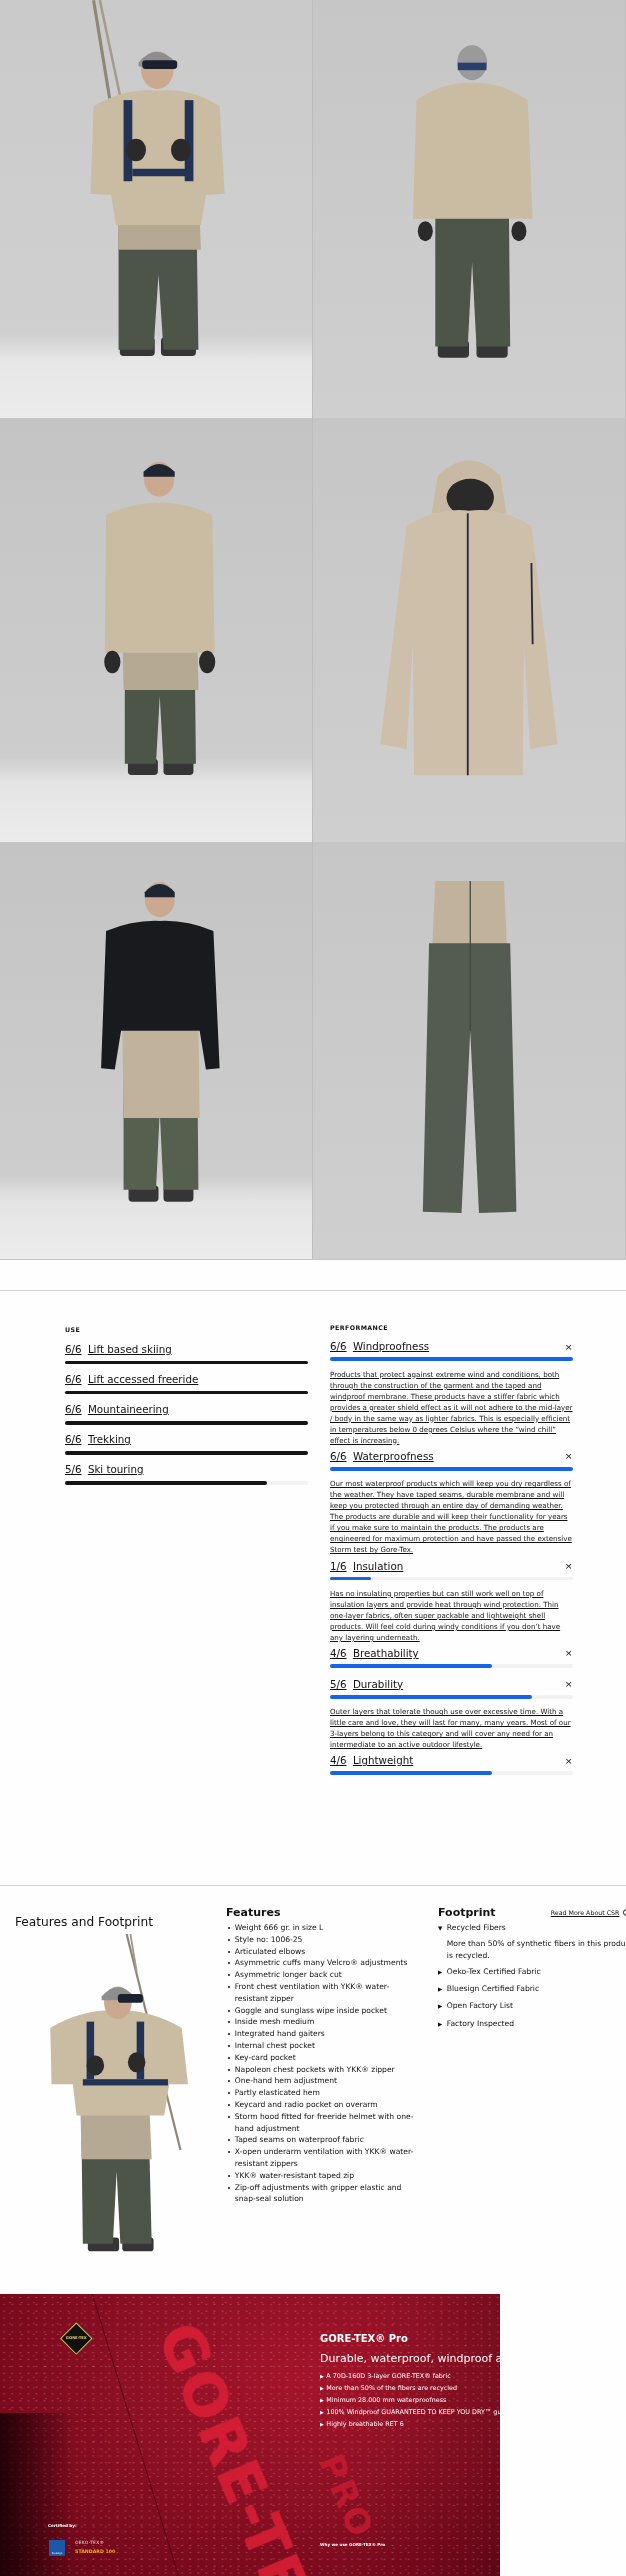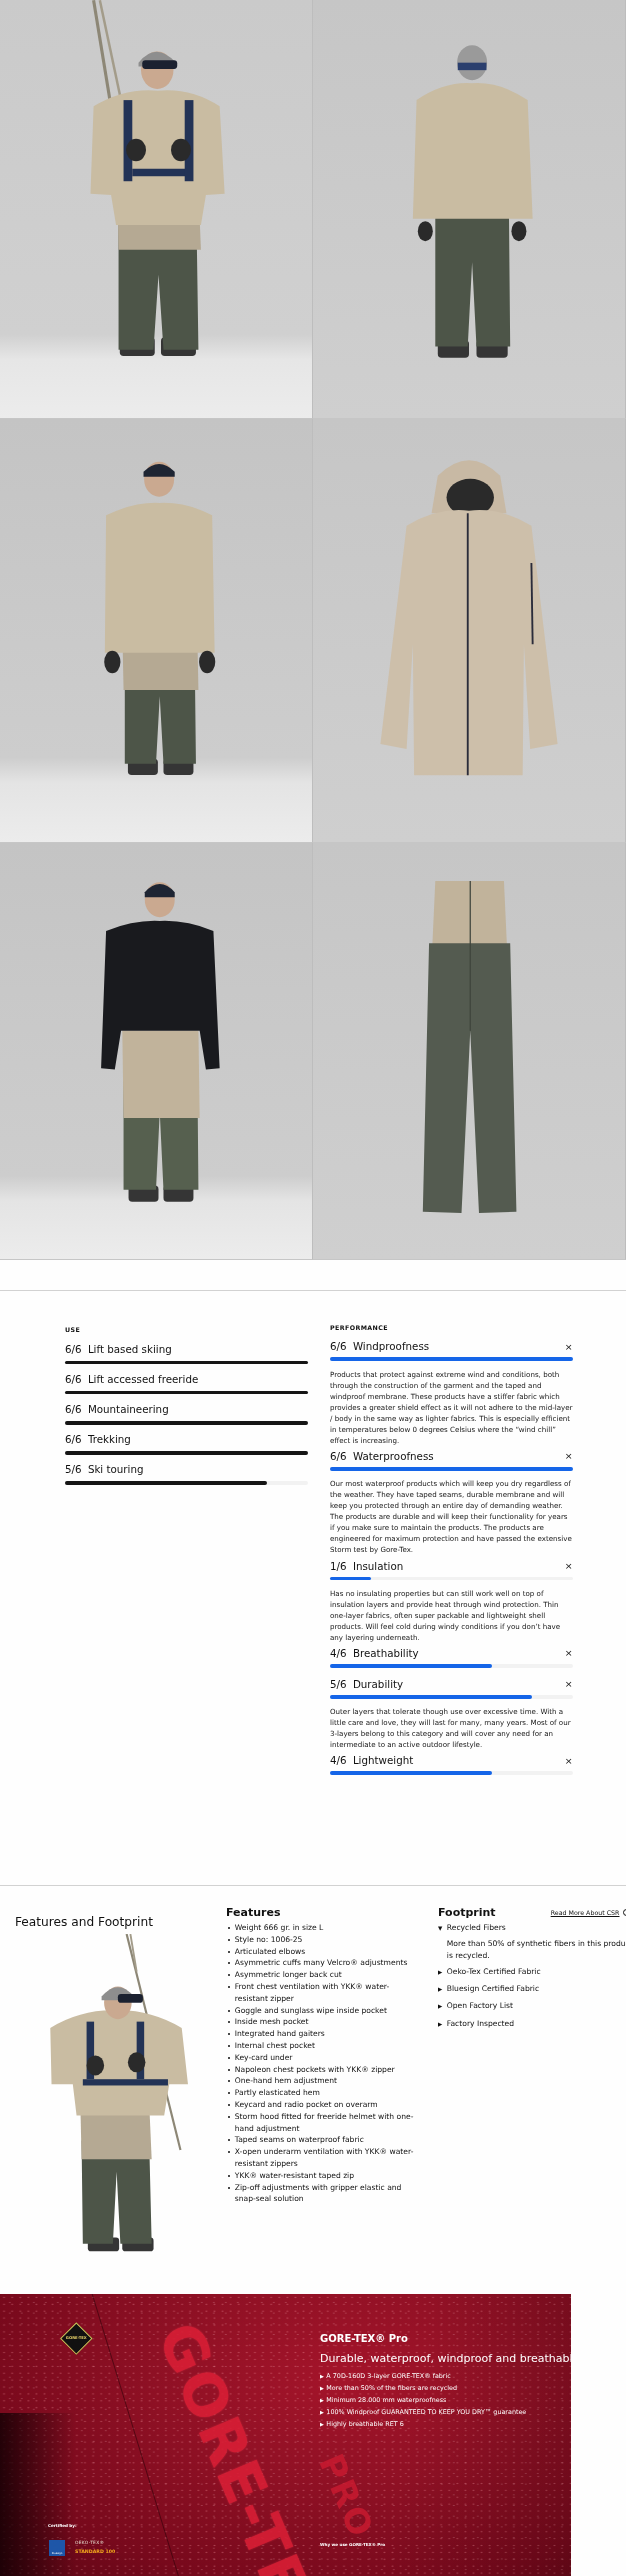--- a/index.html
+++ b/index.html
@@ -14,21 +14,21 @@
   .tile.bg-c { background: linear-gradient(to bottom, #c4c4c4 0%, #cdcdcd 80%, #e4e4e4 86%, #ececec 100%); }
   .tile svg { position: absolute; left: 0; top: 0; width: 100%; height: 100%; }
 
   
   .hr { position: absolute; left: 0; width: 627px; height: 1.3px; background: #d2d2d2; }
   .ratings { position: absolute; top: 1310px; left: 0; width: 627px; }
   .col-use { position: absolute; left: 65px; width: 243px; }
   .col-perf { position: absolute; left: 330px; width: 243px; }
   .sec-label { font-size: 6.3px; font-weight: bold; letter-spacing: 0.4px; height: 10px; line-height: 10px; margin-top: 15px; margin-bottom: 5.6px; }
   .col-perf .sec-label { margin-top: 12.5px; }
-  .rate-row { position: relative; }
+  .rate-row { position: relative; text-decoration: underline; }
   .rate-title { font-size: 10.3px; line-height: 15px; height: 17.5px; display: flex; align-items: center; white-space: nowrap; }
   .rate-title .score { margin-right: 6.3px; }
   .bar { height: 3.8px; border-radius: 1.9px; background: #f2f2f2; position: relative; margin-top: 2.5px; margin-bottom: 6.3px; }
   .bar .fill { position: absolute; left: 0; top: 0; height: 3.8px; border-radius: 1.9px; }
   .col-use .bar .fill { background: #151515; }
   .col-perf .bar { height: 3.8px; margin-top: 1.9px; margin-bottom: 7.5px; }
   .col-perf .bar .fill { background: #1565e8; }
   .close-x { position: absolute; right: 0; top: 2.5px; font-size: 9.4px; line-height: 11.3px; width: 8.8px; text-align: center; cursor: pointer; }
   .perf-desc { font-size: 7.1px; line-height: 11px; color: #161616; margin-bottom: 1.9px; }
 
@@ -42,21 +42,21 @@
   .feat-list li { position: relative; font-size: 7.6px; line-height: 11.8px; padding-left: 8.8px; }
   .feat-list li::before { content: ""; position: absolute; left: 1.9px; top: 5px; width: 1.9px; height: 1.9px; background: #111; border-radius: 50%; }
   .fp-col { position: absolute; left: 438px; top: 20.7px; width: 189px; }
   .csr-link { position: absolute; right: -3.1px; top: 1.3px; font-size: 6.3px; text-decoration: underline; white-space: nowrap; cursor: pointer; color: #111; }
   .csr-link .circ { display: inline-block; width: 7.5px; height: 7.5px; border: 0.6px solid #111; border-radius: 50%; margin-left: 3.1px; vertical-align: -1.3px; }
   .fp-item { font-size: 7.6px; line-height: 11.8px; margin-bottom: 4.4px; white-space: nowrap; cursor: pointer; }
   .fp-item .tri { display: inline-block; width: 8.8px; font-size: 5.6px; }
   .fp-body { font-size: 7.6px; line-height: 11.8px; padding-left: 8.8px; margin-top: -1.3px; margin-bottom: 4.4px; white-space: normal; width: 201px; }
 
   
-  .gtx { position: absolute; top: 2294px; left: 0; width: 571px; height: 282px; overflow: hidden;
+  .gtx { position: absolute; top: 2294px; left: 0; width: 500px; height: 282px; overflow: hidden;
          background: radial-gradient(ellipse at 60% 30%, #a4142a 0%, #8e1024 40%, #78091c 75%, #5a0614 100%); }
   .gtx .shade { position: absolute; left: 0; top: 0; width: 100%; height: 100%;
          background: linear-gradient(100deg, rgba(0,0,0,0) 0%, rgba(0,0,0,0) 70%, rgba(0,0,0,0.15) 100%); }
   .gtx .dark-corner { position: absolute; left: 0; bottom: 0; width: 75px; height: 163px;
          background: linear-gradient(to right, rgba(20,0,4,0.85), rgba(20,0,4,0)); }
   .gtx .drops { position: absolute; inset: 0;
          background-image: radial-gradient(circle, rgba(255,160,170,0.35) 0 0.8px, transparent 1px),
                            radial-gradient(circle, rgba(255,200,210,0.22) 0 0.6px, transparent 0.9px);
          background-size: 8.1px 6.9px, 12px 10.7px; background-position: 0 0, 3.8px 3.1px; }
   .gtx .seam { position: absolute; left: 88px; top: -12.5px; width: 1.3px; height: 326px; background: rgba(40,0,8,0.55); transform: rotate(-17deg); transform-origin: top left; }
@@ -315,24 +315,24 @@
   <div class="feat-col">
     <h3 class="col-head">Features</h3>
     <ul class="feat-list">
       <li>Weight 666 gr. in size L</li>
       <li>Style no: 1006-25</li>
       <li>Articulated elbows</li>
       <li>Asymmetric cuffs many Velcro® adjustments</li>
       <li>Asymmetric longer back cut</li>
       <li>Front chest ventilation with YKK® water-resistant zipper</li>
       <li>Goggle and sunglass wipe inside pocket</li>
-      <li>Inside mesh pocket</li>
+      <li>Inside mesh medium</li>
       <li>Integrated hand gaiters</li>
       <li>Internal chest pocket</li>
-      <li>Key-card under</li>
+      <li>Key-card pocket</li>
       <li>Napoleon chest pockets with YKK® zipper</li>
       <li>One-hand hem adjustment</li>
       <li>Partly elasticated hem</li>
       <li>Keycard and radio pocket on overarm</li>
       <li>Storm hood fitted for freeride helmet with one-hand adjustment</li>
       <li>Taped seams on waterproof fabric</li>
       <li>X-open underarm ventilation with YKK® water-resistant zippers</li>
       <li>YKK® water-resistant taped zip</li>
       <li>Zip-off adjustments with gripper elastic and snap-seal solution</li>
     </ul>

